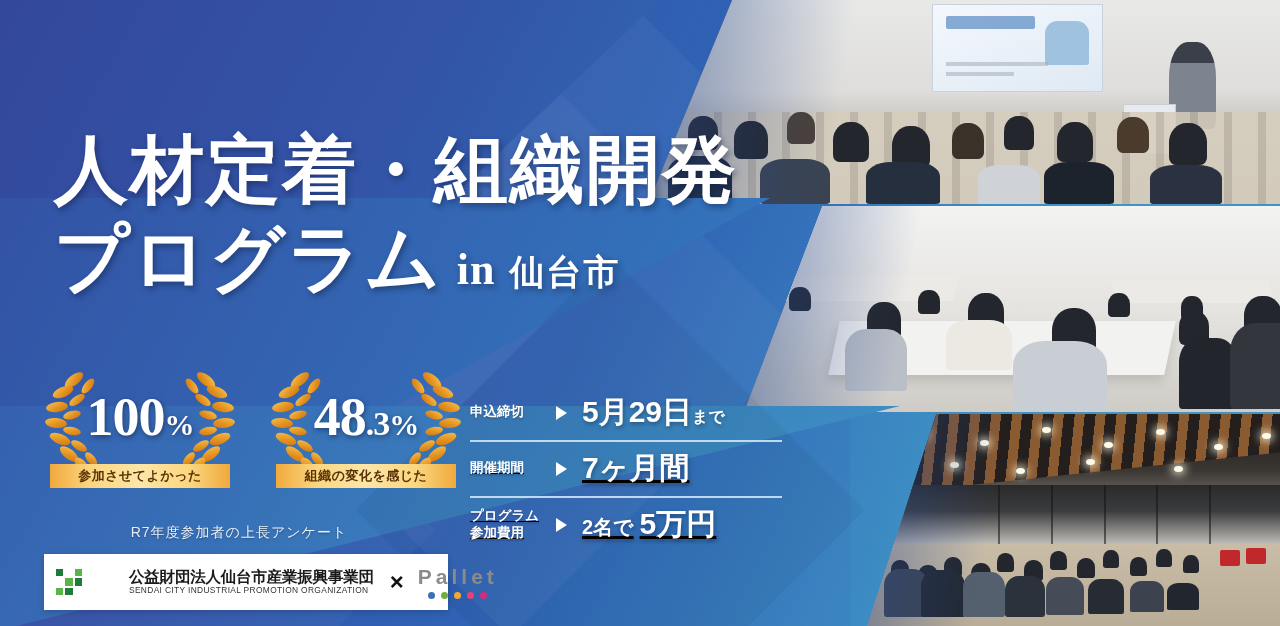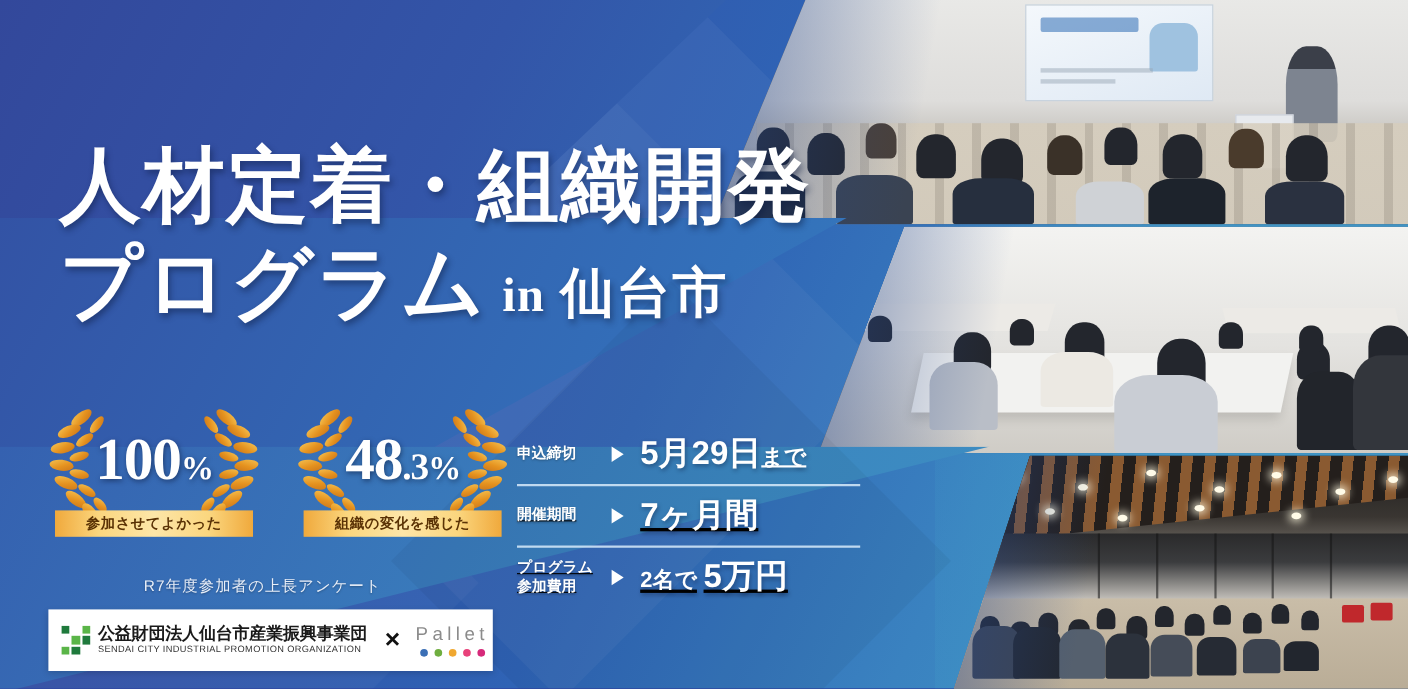--- a/index.html
+++ b/index.html
@@ -239,21 +239,21 @@
     letter-spacing: 2px;
     text-shadow: 2px 3px 6px rgba(12,24,60,.45);
   }
   .title .line2 {
     display: flex; align-items: baseline; gap: 14px;
     margin-top: 14px;
   }
   .title .in {
     font-size: 44px; font-style: normal; letter-spacing: 1px;
   }
-  .title .city { font-size: 49px; letter-spacing: 2px; }
+  .title .city { font-size: 35px; letter-spacing: 2px; }
 
   
   .stats {
     position: absolute; left: 44px; top: 362px;
     display: flex; gap: 34px;
   }
   .stat { position: relative; width: 192px; height: 128px; }
   .wreath { position: absolute; inset: 0; }
   .stat-value {
     position: absolute; left: 0; right: 0; top: 24px;
@@ -295,37 +295,37 @@
   .org-mark {
     width: 26px; height: 26px; flex: 0 0 26px; margin-right: 7px;
     display: grid;
     grid-template-columns: repeat(3, 1fr);
     grid-template-rows: repeat(3, 1fr);
     gap: 2px;
   }
   .org-mark i { display: block; background: #5ab548; }
   .org-mark i.dk { background: #1f7a3c; }
   .org-mark i.off { background: transparent; }
-  .org-text { line-height: 1.12; }
+  .org-text { line-height: 1.12; margin-left: 40px; }
   .org-jp {
     font-size: 15.5px; font-weight: 800; color: #1a1a1a; letter-spacing: -.2px;
     white-space: nowrap;
   }
   .org-en {
     font-size: 8.4px; font-weight: 400; color: #333; letter-spacing: .35px;
     white-space: nowrap; margin-top: 1px;
   }
   .x-mark {
     font-size: 24px; font-weight: 800; color: #111;
     margin: 0 14px 0 16px; line-height: 1;
   }
   .pallet { text-align: center; }
   .pallet-word {
-    font-size: 17px; color: #8b8b8b; letter-spacing: 4px; line-height: 1;
-    font-weight: 400;
+    font-size: 21px; color: #8b8b8b; letter-spacing: 4px; line-height: 1;
+    font-weight: 700;
   }
   .pallet-dots { display: flex; gap: 6px; justify-content: center; margin-top: 5px; }
   .pallet-dots span { width: 7px; height: 7px; border-radius: 50%; display: block; }
 
   
   .info {
     position: absolute; left: 470px; top: 386px; width: 312px;
   }
   .info-row {
     display: flex; align-items: center;
@@ -346,21 +346,21 @@
     border-top: 7px solid transparent;
     border-bottom: 7px solid transparent;
     margin: 0 6px 0 4px;
   }
   .info-value {
     color: #ffffff; font-weight: 800;
     font-size: 30px; letter-spacing: 0;
     white-space: nowrap;
     text-shadow: 1px 2px 4px rgba(10,20,50,.4);
   }
-  .info-value .sm { font-size: 20px; font-weight: 700; text-decoration: underline; }
+  .info-value .sm { font-size: 16px; font-weight: 700; }
   .info-value .mid { font-size: 20px; font-weight: 700; margin-right: 6px; }
 </style>
 </head>
 <body>
 
 <div class="banner">
 
   <div class="bg-base"></div>
   <div class="bg-chevron-a"></div>
   <div class="bg-chevron-b"></div>

